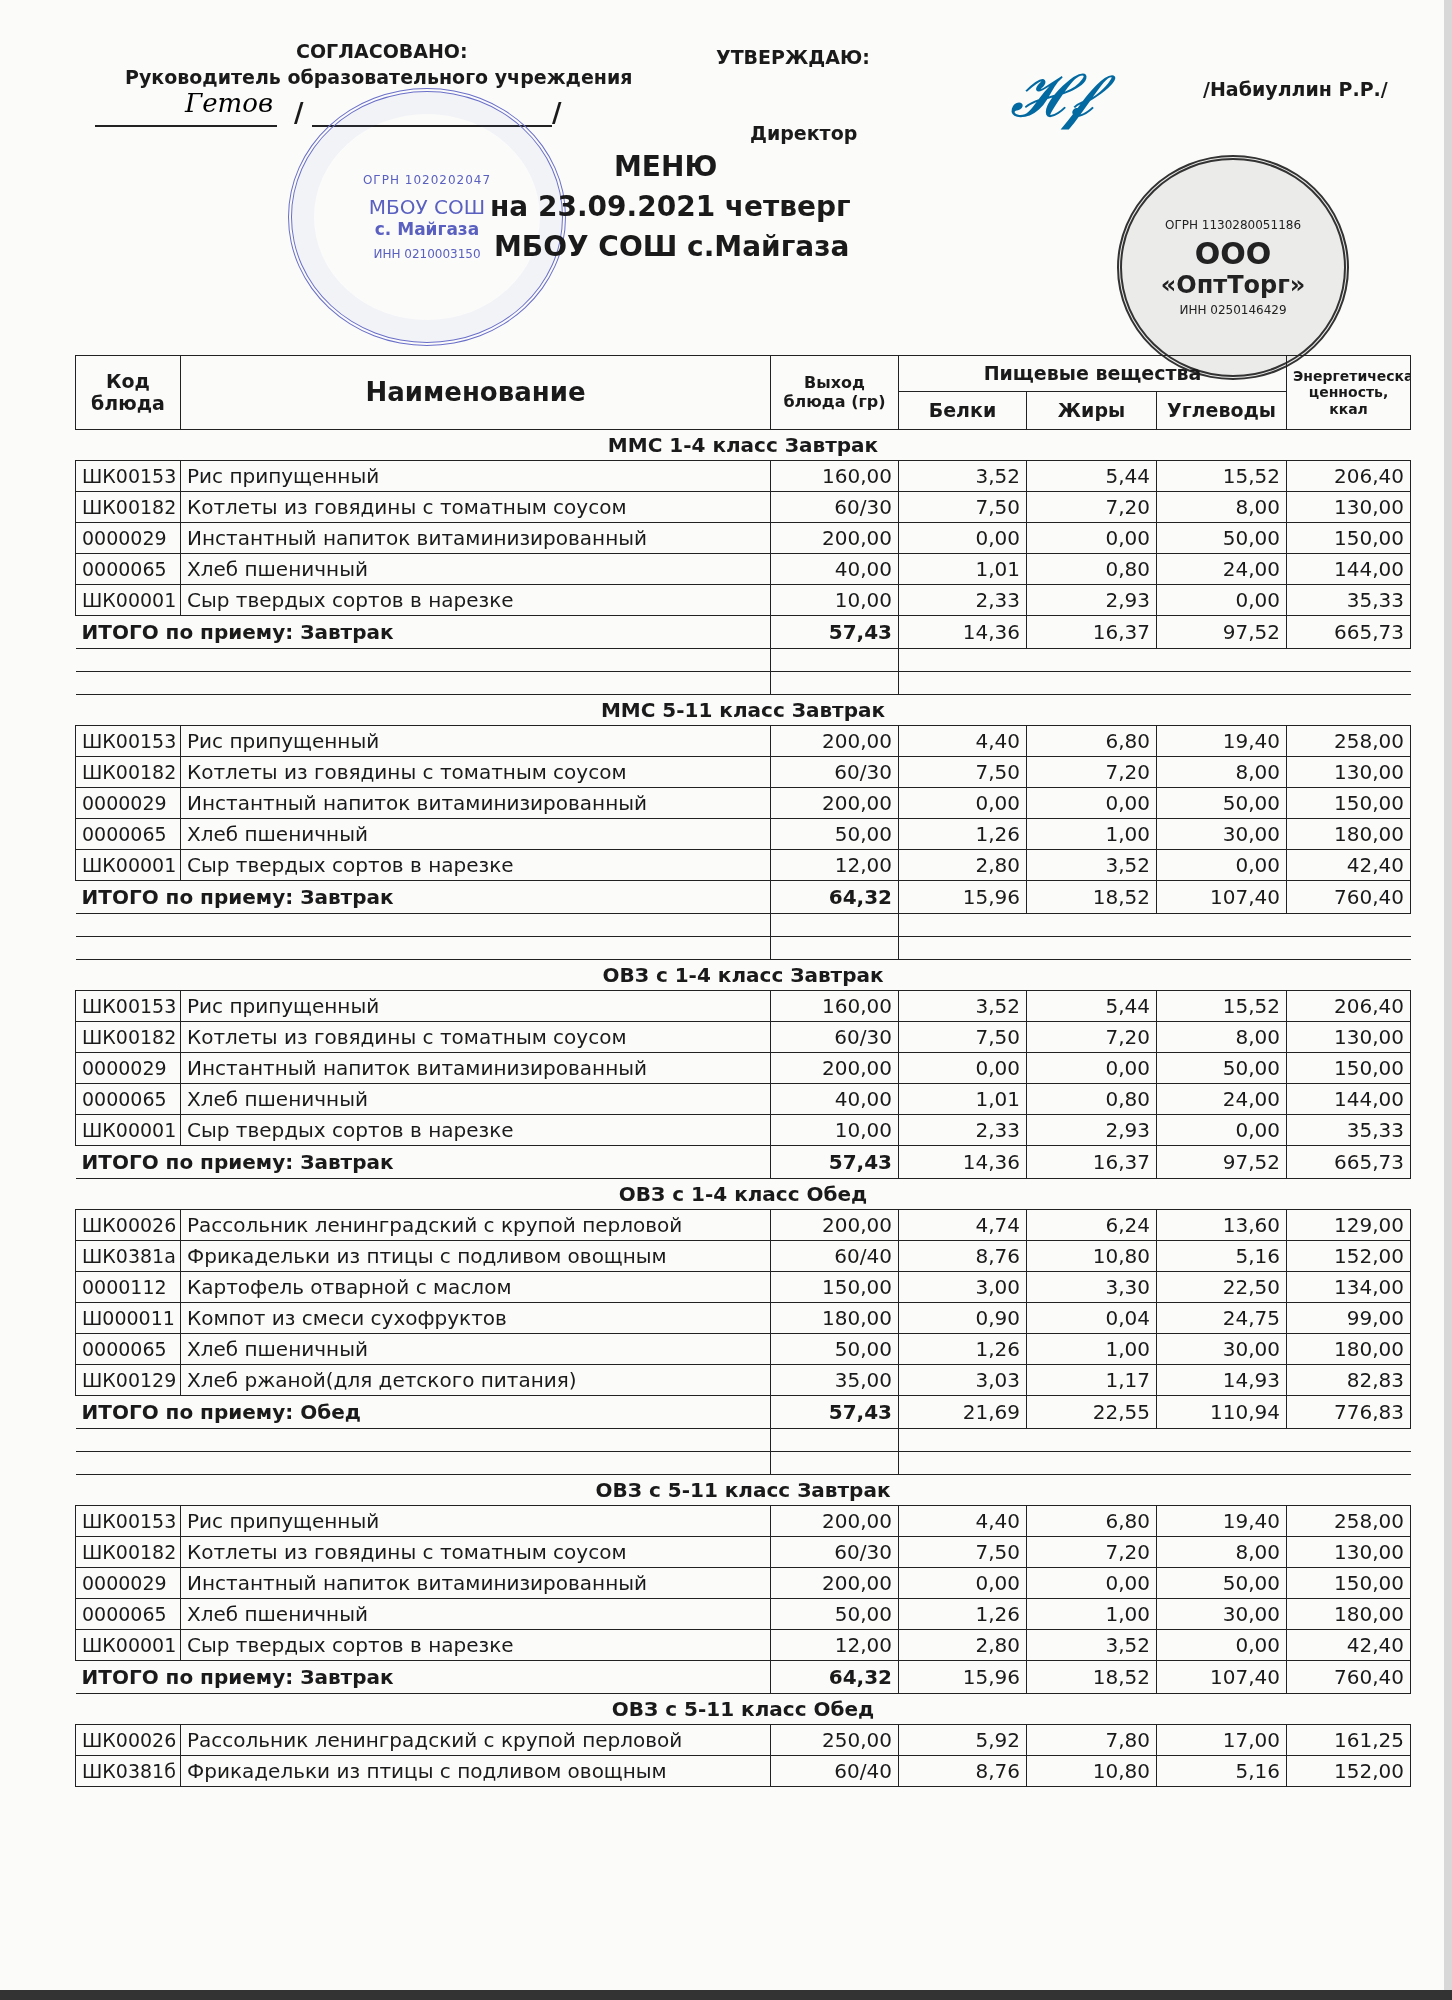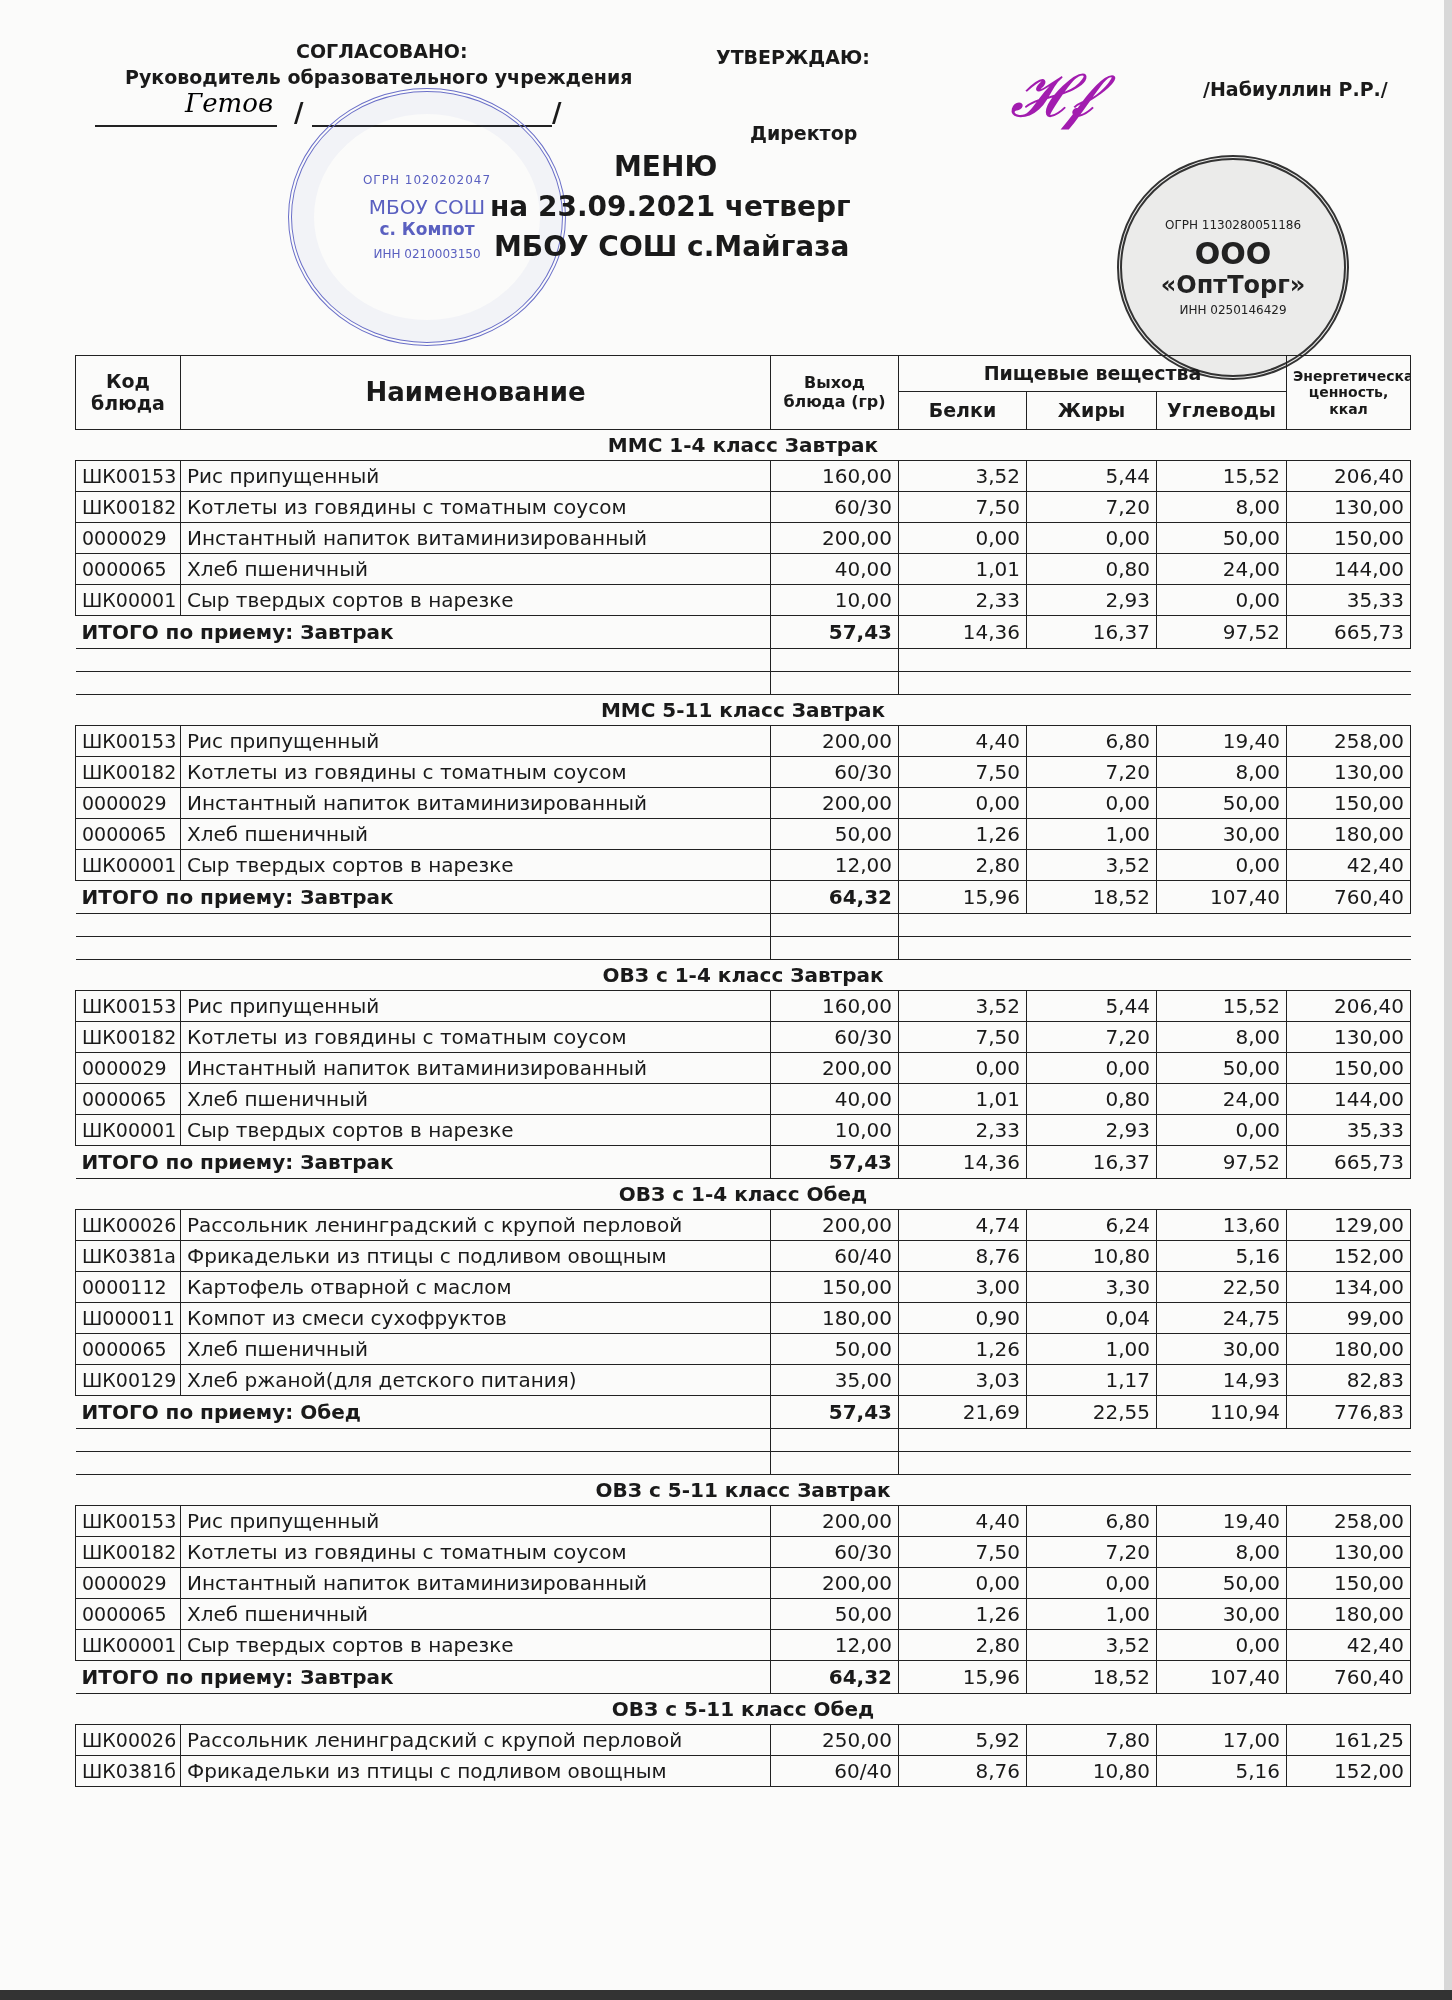--- a/index.html
+++ b/index.html
@@ -46,27 +46,27 @@
 <div class="hdr-text" style="left:296px; top:40px;">СОГЛАСОВАНО:</div>
 <div class="hdr-text" style="left:125px; top:66px;">Руководитель образовательного учреждения</div>
 <div class="signature" style="left:185px; top:88px; font-size:26px; color:#000000;">Гетов</div>
 <div class="sigline" style="left:95px; top:125px; width:182px;"></div>
 <div class="slash" style="left:294px; top:98px;">/</div>
 <div class="sigline" style="left:312px; top:125px; width:240px;"></div>
 <div class="slash" style="left:552px; top:98px;">/</div>
 
 <div class="hdr-text" style="left:716px; top:46px;">УТВЕРЖДАЮ:</div>
 <div class="hdr-text" style="left:750px; top:82px;margin-top:40px;">Директор</div>
-<div class="signature" style="left:1010px; top:60px; font-size:60px; color:#a21caf;">𝓗𝓯</div>
+<div class="signature" style="left:1010px; top:60px; font-size:60px; color:#0369a1;">𝓗𝓯</div>
 <div class="hdr-text" style="left:1203px; top:78px;">/Набиуллин Р.Р./</div>
 
 <div class="stamp stamp-blue" style="left:288px; top:88px; width:270px; height:250px;">
   <div style="font-size:12px; letter-spacing:1px;">ОГРН 1020202047</div>
   <div style="font-weight:normal; font-size:20px; margin-top:8px;">МБОУ СОШ</div>
-  <div style="font-weight:bold; font-size:17px;">с. Компот</div>
+  <div style="font-weight:bold; font-size:17px;">с. Майгаза</div>
   <div style="font-size:12px; margin-top:8px;">ИНН 0210003150</div>
 </div>
 
 <div class="stamp stamp-black" style="left:1117px; top:155px; width:222px; height:215px;">
   <div style="font-size:12px;">ОГРН 1130280051186</div>
   <div style="font-weight:bold; font-size:30px; margin-top:4px;">ООО</div>
   <div style="font-weight:bold; font-size:24px;">«ОптТорг»</div>
   <div style="font-size:12px; margin-top:4px;">ИНН 0250146429</div>
 </div>
 

